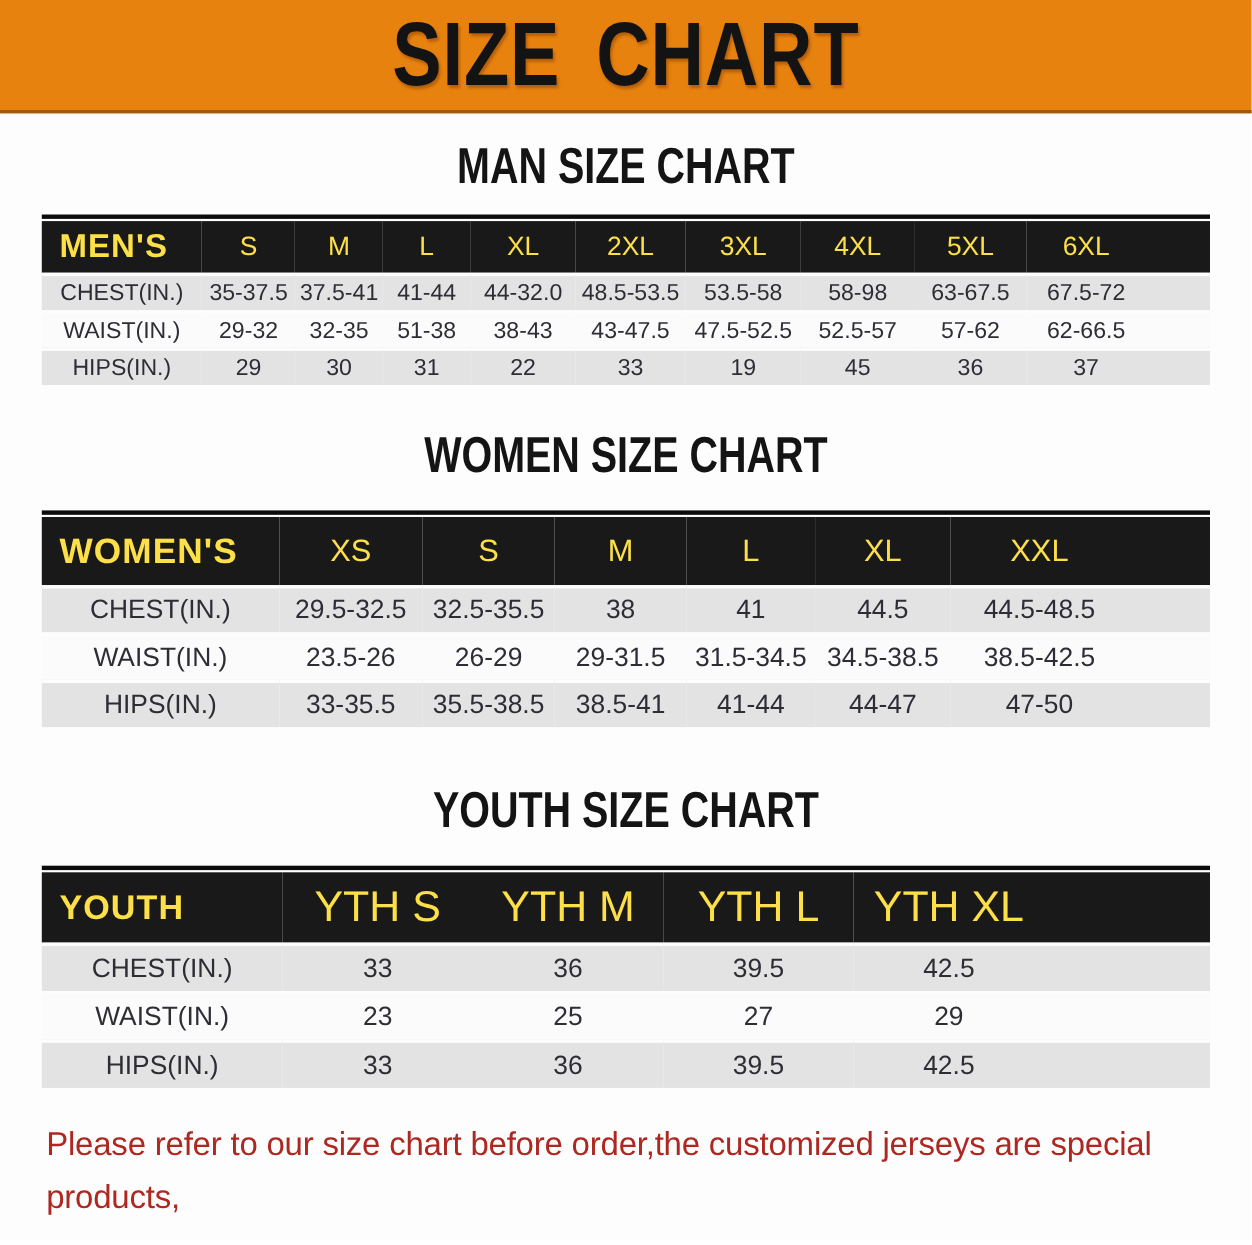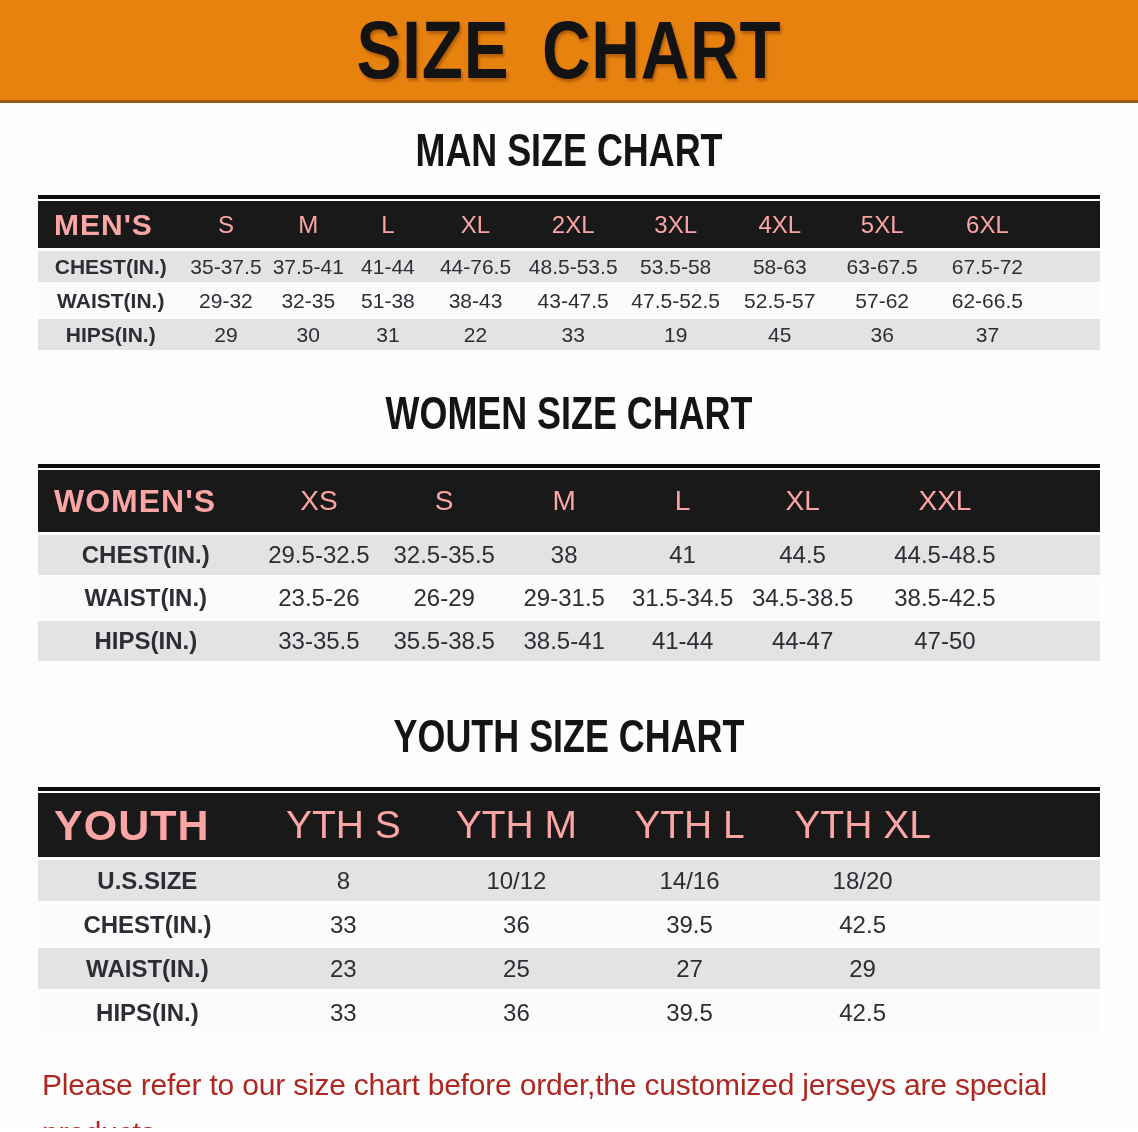--- a/index.html
+++ b/index.html
@@ -61,21 +61,21 @@
     margin-bottom: 2px;
   }
   table.size-table {
     width: 100%;
     border-collapse: separate;
     border-spacing: 0;
     table-layout: fixed;
   }
   table.size-table thead th {
     background: #191919;
-    color: #fca5a5;
+    color: #fde047;
     vertical-align: middle;
     text-align: center;
     font-weight: 400;
     overflow: hidden;
     white-space: nowrap;
   }
   table.size-table thead th.corner {
     text-align: left;
     padding-left: 16px;
     font-weight: 700;
@@ -85,21 +85,21 @@
     border-top: 3px solid #fdfdfd;
     text-align: center;
     vertical-align: middle;
     font-weight: 400;
     color: #2d2d35;
     white-space: nowrap;
     overflow: hidden;
   }
   table.size-table tbody tr:nth-child(odd) > * { background: #e3e3e3; }
   table.size-table tbody tr:nth-child(even) > * { background: #fbfbfb; }
-  table.size-table tbody th { font-weight: 700; margin-left: 27px; }
+  table.size-table tbody th { font-weight: 400; margin-left: 27px; }
 
   
   .men thead th { height: 47px; font-size: 24px; font-weight: 700; }
   .men thead th.corner { font-size: 30px; }
   .men tbody tr > * { height: 34px; font-size: 21px; }
   .men tr > :nth-child(1)  { width: 13.7%; }
   .men tr > :nth-child(2)  { width: 8.0%; }
   .men tr > :nth-child(3)  { width: 7.5%; }
   .men tr > :nth-child(4)  { width: 7.5%; }
   .men tr > :nth-child(5)  { width: 9.0%; }
@@ -116,21 +116,21 @@
   .women tr > :nth-child(1) { width: 20.3%; }
   .women tr > :nth-child(2) { width: 12.3%; }
   .women tr > :nth-child(3) { width: 11.3%; }
   .women tr > :nth-child(4) { width: 11.3%; }
   .women tr > :nth-child(5) { width: 11.0%; }
   .women tr > :nth-child(6) { width: 11.6%; }
   .women tr > :nth-child(7) { width: 22.2%; padding-right: 7%; }
 
   
   .youth thead th { height: 64px; font-size: 39px; }
-  .youth thead th.corner { font-size: 43px; margin-left: 18px; }
+  .youth thead th.corner { font-size: 31px; margin-left: 18px; }
   .youth tbody tr > * { height: 44px; font-size: 24px; }
   .youth tr > :nth-child(1) { width: 20.6%; }
   .youth tr > :nth-child(2) { width: 16.3%; }
   .youth tr > :nth-child(3) { width: 16.3%; }
   .youth tr > :nth-child(4) { width: 16.3%; }
   .youth tr > :nth-child(5) { width: 30.5%; padding-right: 14.2%; }
 
   
   .notice {
     margin: 28px 40px 0 42px;
@@ -166,24 +166,24 @@
               <th>5XL</th>
               <th>6XL</th>
             </tr>
           </thead>
           <tbody>
             <tr>
               <th>CHEST(IN.)</th>
               <td>35-37.5</td>
               <td>37.5-41</td>
               <td>41-44</td>
-              <td>44-76.5</td>
+              <td>44-32.0</td>
               <td>48.5-53.5</td>
               <td>53.5-58</td>
-              <td>58-63</td>
+              <td>58-98</td>
               <td>63-67.5</td>
               <td>67.5-72</td>
             </tr>
             <tr>
               <th>WAIST(IN.)</th>
               <td>29-32</td>
               <td>32-35</td>
               <td>51-38</td>
               <td>38-43</td>
               <td>43-47.5</td>
@@ -265,27 +265,20 @@
             <tr>
               <th class="corner">YOUTH</th>
               <th>YTH S</th>
               <th>YTH M</th>
               <th>YTH L</th>
               <th>YTH XL</th>
             </tr>
           </thead>
           <tbody>
             <tr>
-              <th>U.S.SIZE</th>
-              <td>8</td>
-              <td>10/12</td>
-              <td>14/16</td>
-              <td>18/20</td>
-            </tr>
-            <tr>
               <th>CHEST(IN.)</th>
               <td>33</td>
               <td>36</td>
               <td>39.5</td>
               <td>42.5</td>
             </tr>
             <tr>
               <th>WAIST(IN.)</th>
               <td>23</td>
               <td>25</td>

